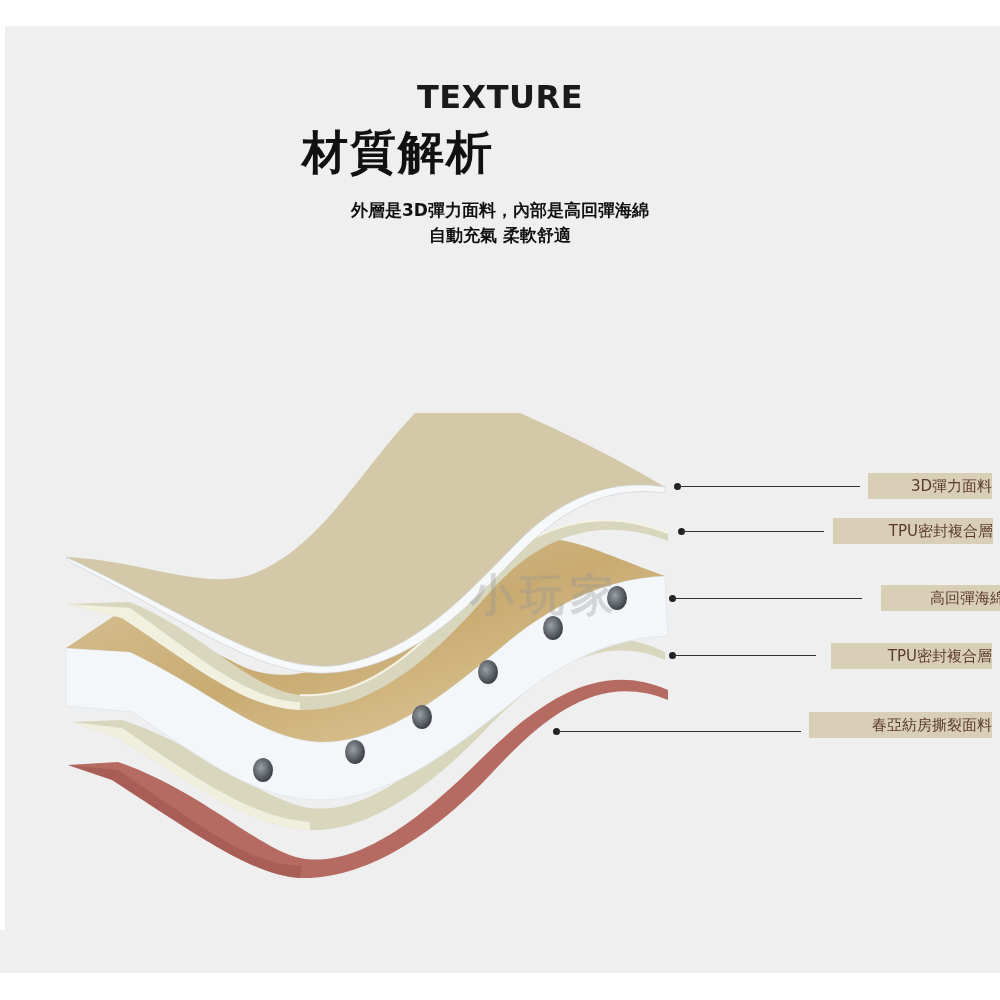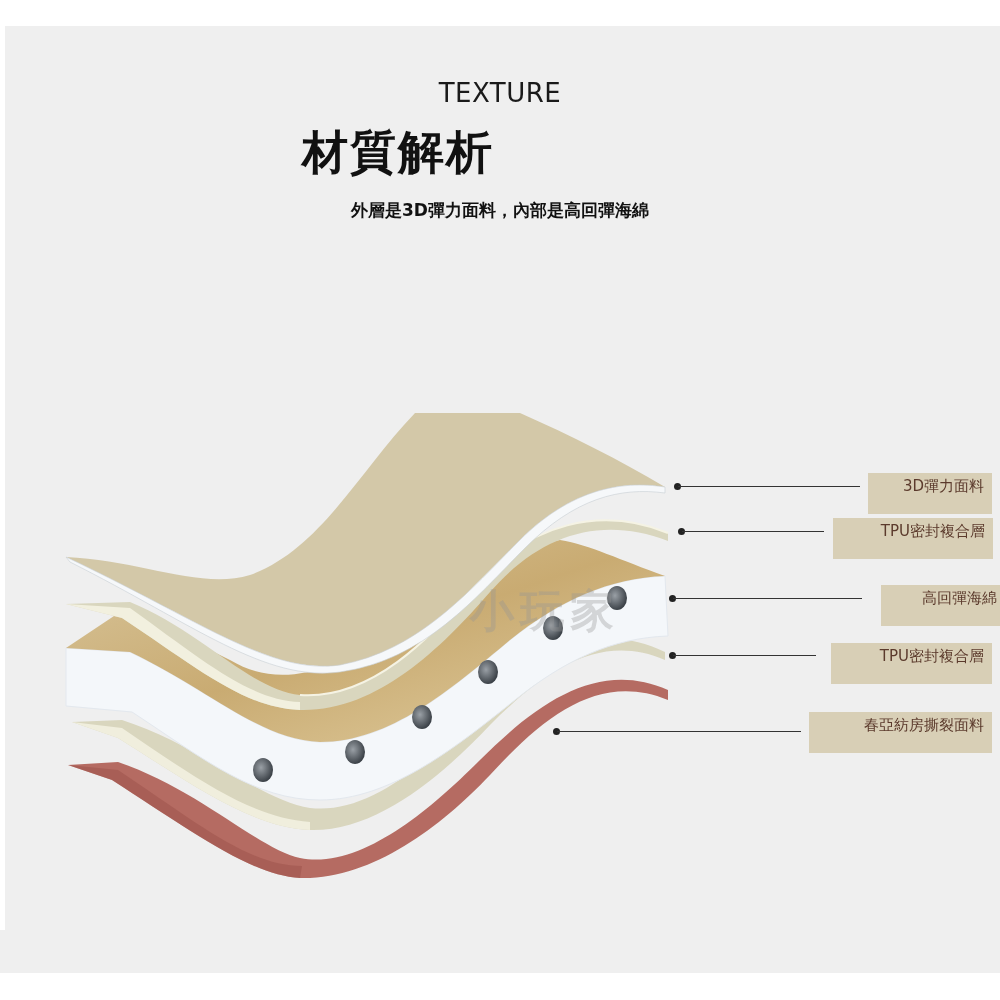--- a/index.html
+++ b/index.html
@@ -10,59 +10,60 @@
     }
     .panel {
       position: absolute; left: 5px; top: 26px; width: 995px; height: 947px;
       background: #efefef;
     }
     .panel-bottom-left {
       position: absolute; left: 0; top: 930px; width: 6px; height: 43px; background: #efefef;
     }
     .eyebrow {
       position: absolute; left: 0; width: 1000px; top: 78px; text-align: center;
-      font-size: 26px; font-weight: normal; color: #1a1a1a; letter-spacing: 0.5px;
+      font-size: 32px; font-weight: bold; color: #1a1a1a; letter-spacing: 0.5px;
     }
     .title {
       position: absolute; left: 0; width: 796px; top: 122px; text-align: center;
       font-size: 46px; font-weight: bold; color: #111; letter-spacing: 2px;
     }
     .subtitle {
       position: absolute; left: 0; width: 1000px; top: 198px; text-align: center;
       font-size: 17px; font-weight: bold; color: #111; line-height: 25px;
     }
     .diagram { position: absolute; left: 0; top: 0; width: 1000px; height: 1000px; }
     .label {
-      position: absolute; height: 41px; line-height: 26px;
+      position: absolute; height: 26px; line-height: 26px;
       background: #d8cfb6; color: #5b3a2c;
-      font-size: 15px; text-align: right; padding-right: 8px; box-sizing: border-box;
+      font-size: 15px; text-align: right; padding-right: 0; box-sizing: border-box;
     }
     .leader {
       position: absolute; height: 1px; background: #333;
     }
     .dot {
       position: absolute; width: 7px; height: 7px; border-radius: 50%; background: #222;
     }
     .watermark {
-      position: absolute; left: 425px; top: 588px; width: 240px;
+      position: absolute; left: 425px; top: 572px; width: 240px;
       text-align: center; color: rgba(150,150,150,0.35); pointer-events: none;
     }
     .wm-cn { font-size: 44px; font-weight: bold; line-height: 46px; letter-spacing: 6px; }
     .wm-en { font-size: 22px; letter-spacing: 9px; line-height: 24px; }
   </style>
 </head>
 <body>
 
 <div class="panel"></div>
 <div class="panel-bottom-left"></div>
 
 <div class="eyebrow">TEXTURE</div>
 <div class="title">材質解析</div>
 <div class="subtitle">
   <div>外層是3D彈力面料，內部是高回彈海綿</div>
+  <div>自動充氣 柔軟舒適</div>
 </div>
 
 <svg class="diagram" viewBox="0 0 1000 1000" xmlns="http://www.w3.org/2000/svg">
   <defs>
     <linearGradient id="gFoamTop" x1="0" y1="0" x2="1" y2="1">
       <stop offset="0" stop-color="#d9c79e"></stop>
       <stop offset="0.5" stop-color="#c9ab72"></stop>
       <stop offset="1" stop-color="#e2cfa2"></stop>
     </linearGradient>
     <radialGradient id="gHole" cx="0.4" cy="0.4" r="0.6">

